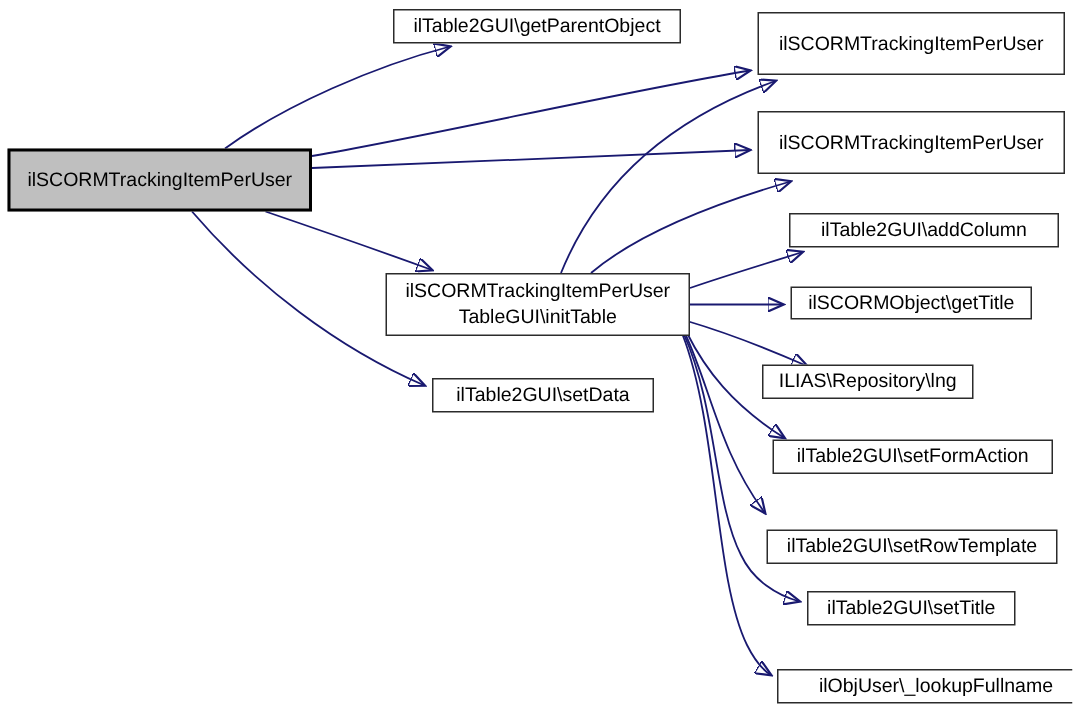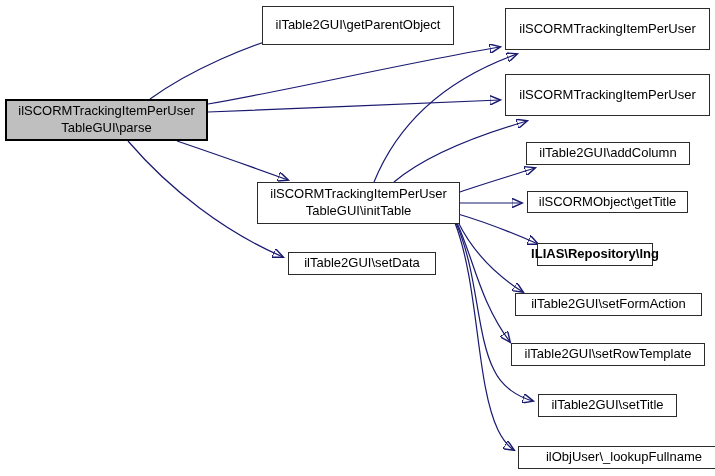--- a/index.html
+++ b/index.html
@@ -56,61 +56,60 @@
     <path d="M460,203 L522,203" marker-end="url(#arrow)"></path>
     <path d="M458,214 C485,222 513,233 538,244" marker-end="url(#arrow)"></path>
     <path d="M458,222 C470,246 488,270 523,292" marker-end="url(#arrow)"></path>
     <path d="M457,223 C474,260 480,302 510,342" marker-end="url(#arrow)"></path>
     <path d="M456,223 C478,272 476,335 494,370 C502,387 518,397 533,401" marker-end="url(#arrow)"></path>
     <path d="M455,223 C479,285 476,385 498,430 C504,442 509,447 514,450" marker-end="url(#arrow)"></path>
   </svg>
 
   <div class="node highlight" style="left:5px; top:99px; width:203px; height:42px;">
     <span>ilSCORMTrackingItemPerUser</span>
-    <span>TableGUI\parse</span>
   </div>
 
-  <div class="node" style="left:262px; top:6px; width:192px; height:39px;">
+  <div class="node" style="left:262px; top:6px; width:192px; height:23px;">
     <span>ilTable2GUI\getParentObject</span>
   </div>
 
   <div class="node" style="left:505px; top:8px; width:205px; height:42px;">
     <span>ilSCORMTrackingItemPerUser</span>
   </div>
 
   <div class="node" style="left:505px; top:74px; width:205px; height:42px;">
     <span>ilSCORMTrackingItemPerUser</span>
   </div>
 
   <div class="node" style="left:257px; top:182px; width:203px; height:42px;">
     <span>ilSCORMTrackingItemPerUser</span>
     <span>TableGUI\initTable</span>
   </div>
 
   <div class="node" style="left:288px; top:252px; width:148px; height:23px;">
     <span>ilTable2GUI\setData</span>
   </div>
 
-  <div class="node" style="left:526px; top:142px; width:164px; height:23px;">
+  <div class="node" style="left:526px; top:142px; width:180px; height:23px;">
     <span>ilTable2GUI\addColumn</span>
   </div>
 
   <div class="node" style="left:527px; top:191px; width:161px; height:22px;">
     <span>ilSCORMObject\getTitle</span>
   </div>
 
-  <div class="node" style="left:537px; top:243px; width:116px; height:23px;font-weight:bold;">
+  <div class="node" style="left:508px; top:243px; width:141px; height:23px;">
     <span>ILIAS\Repository\lng</span>
   </div>
 
   <div class="node" style="left:515px; top:293px; width:187px; height:23px;">
     <span>ilTable2GUI\setFormAction</span>
   </div>
 
-  <div class="node" style="left:511px; top:343px; width:194px; height:23px;">
+  <div class="node" style="left:511px; top:353px; width:194px; height:23px;">
     <span>ilTable2GUI\setRowTemplate</span>
   </div>
 
   <div class="node" style="left:538px; top:394px; width:139px; height:23px;">
     <span>ilTable2GUI\setTitle</span>
   </div>
 
   <div class="node" style="left:518px; top:446px; width:212px; height:23px;">
     <span>ilObjUser\_lookupFullname</span>
   </div>

